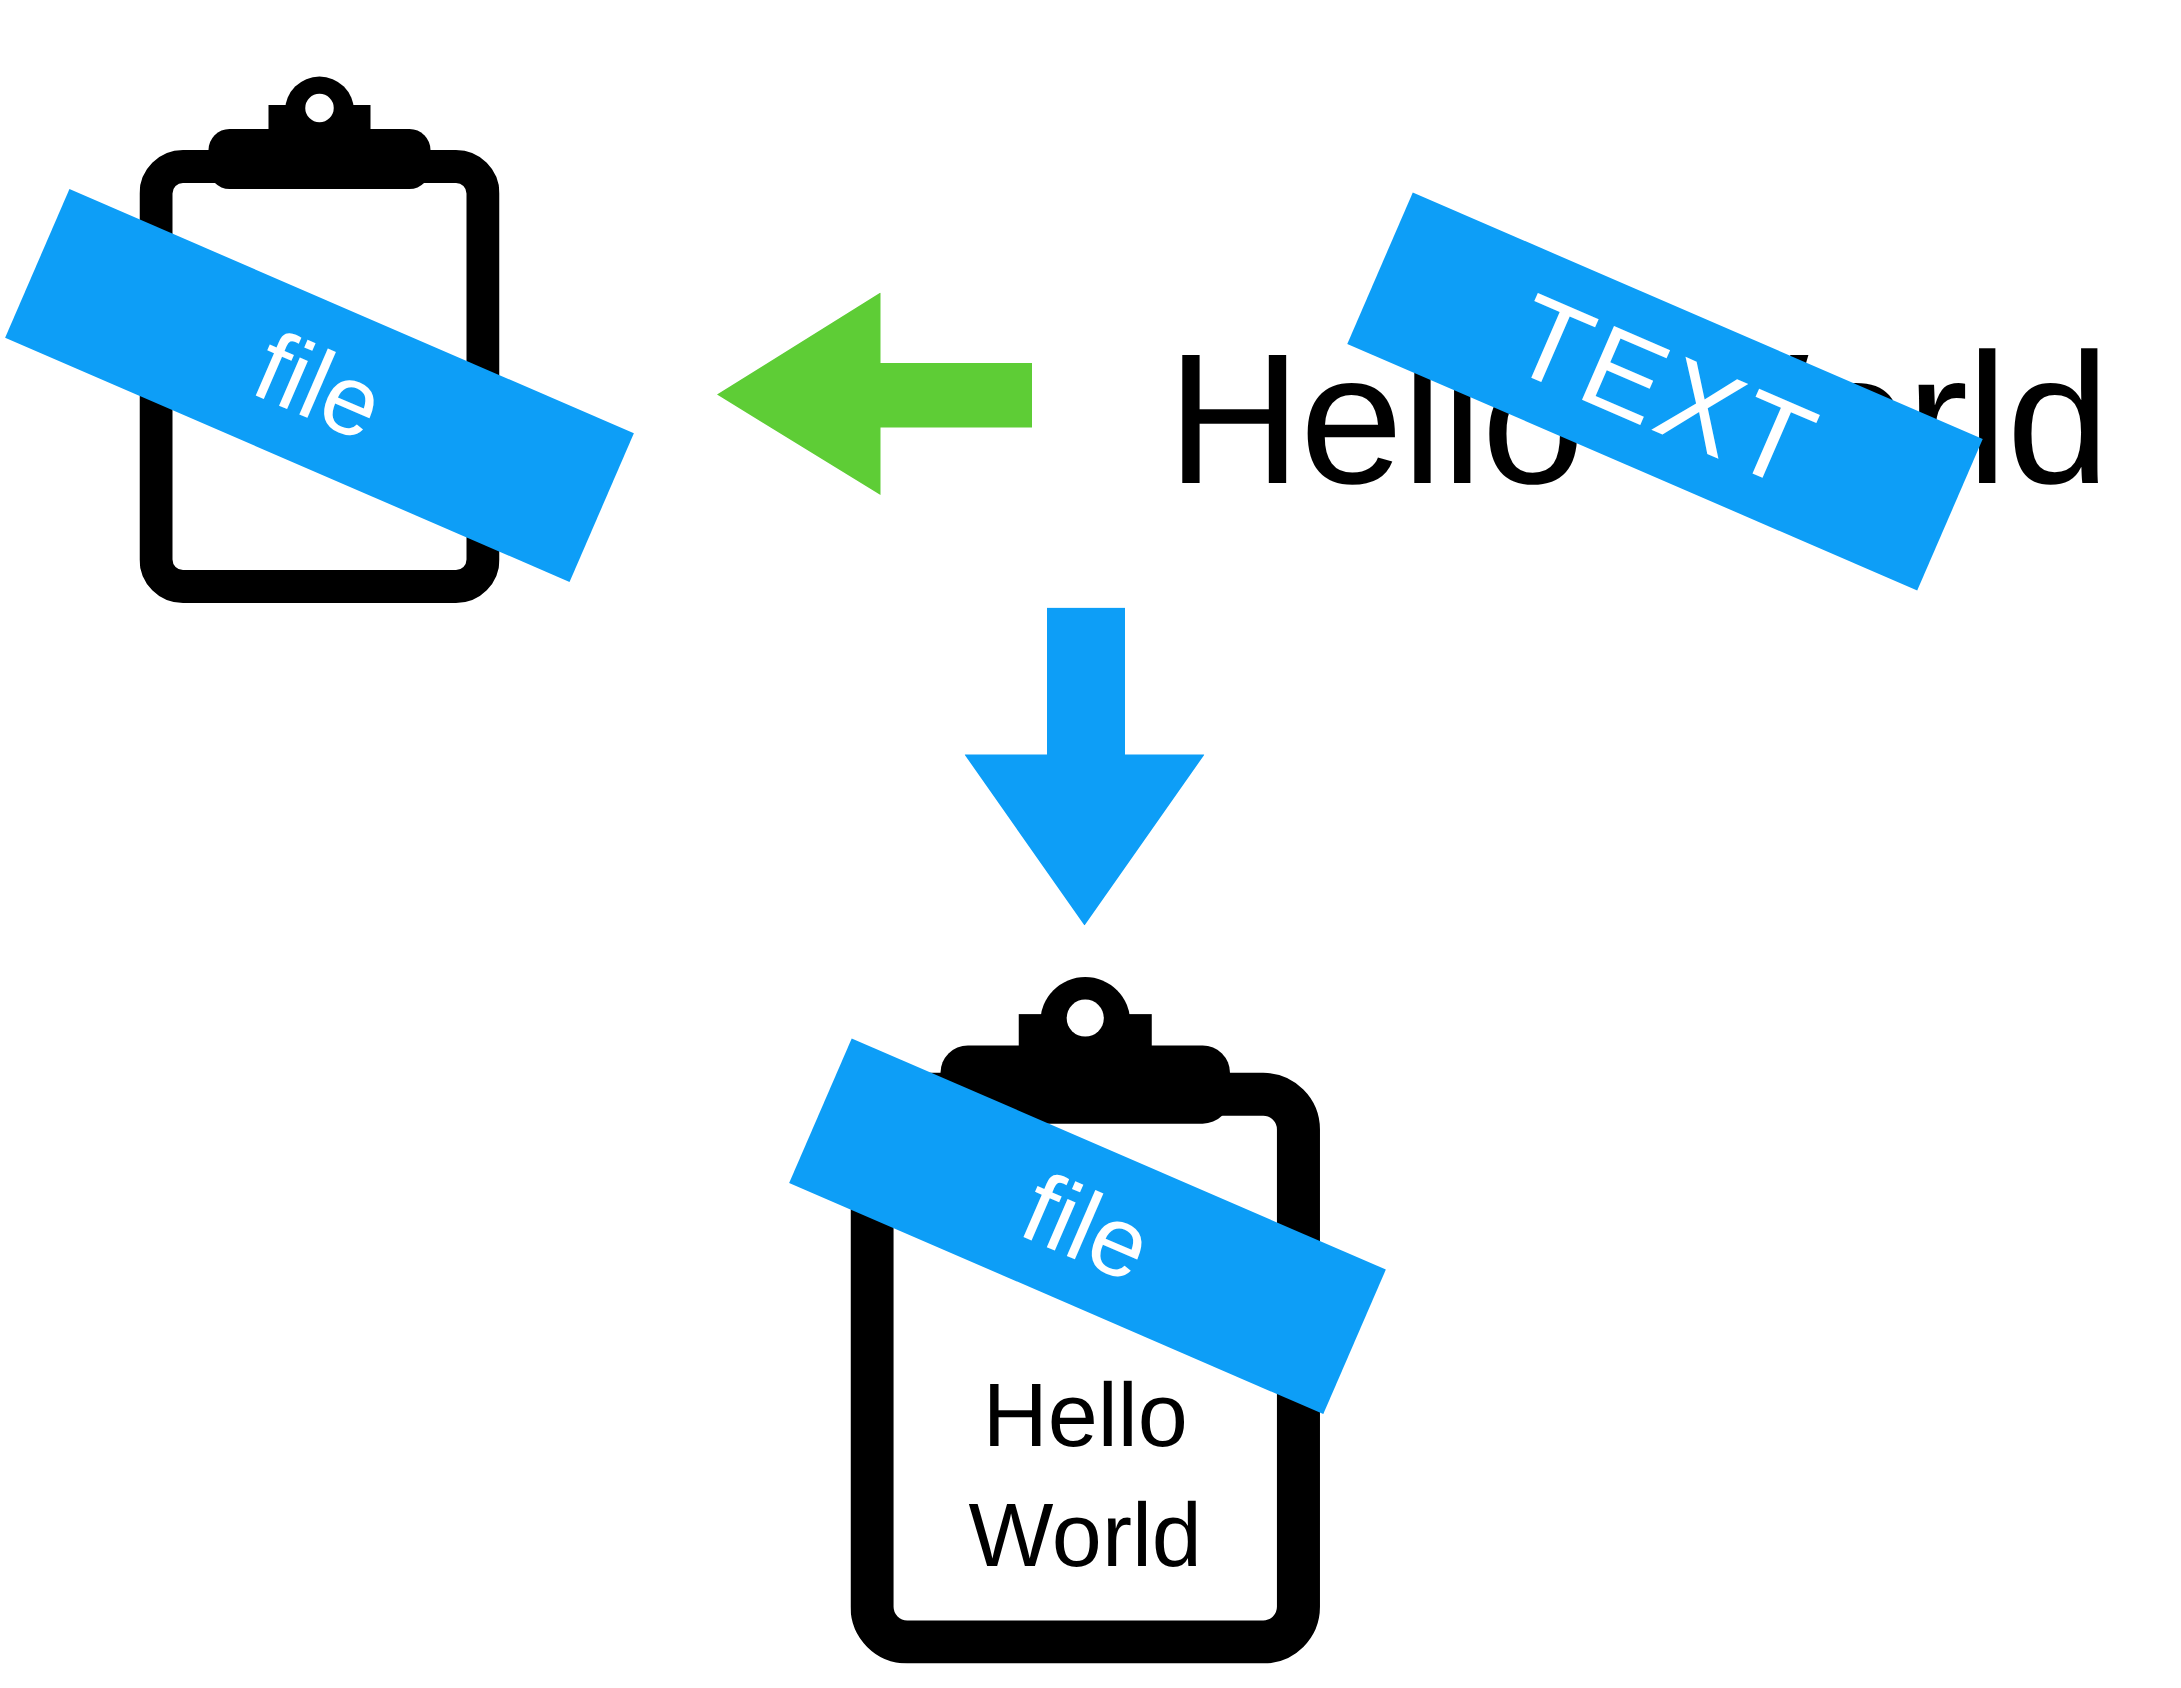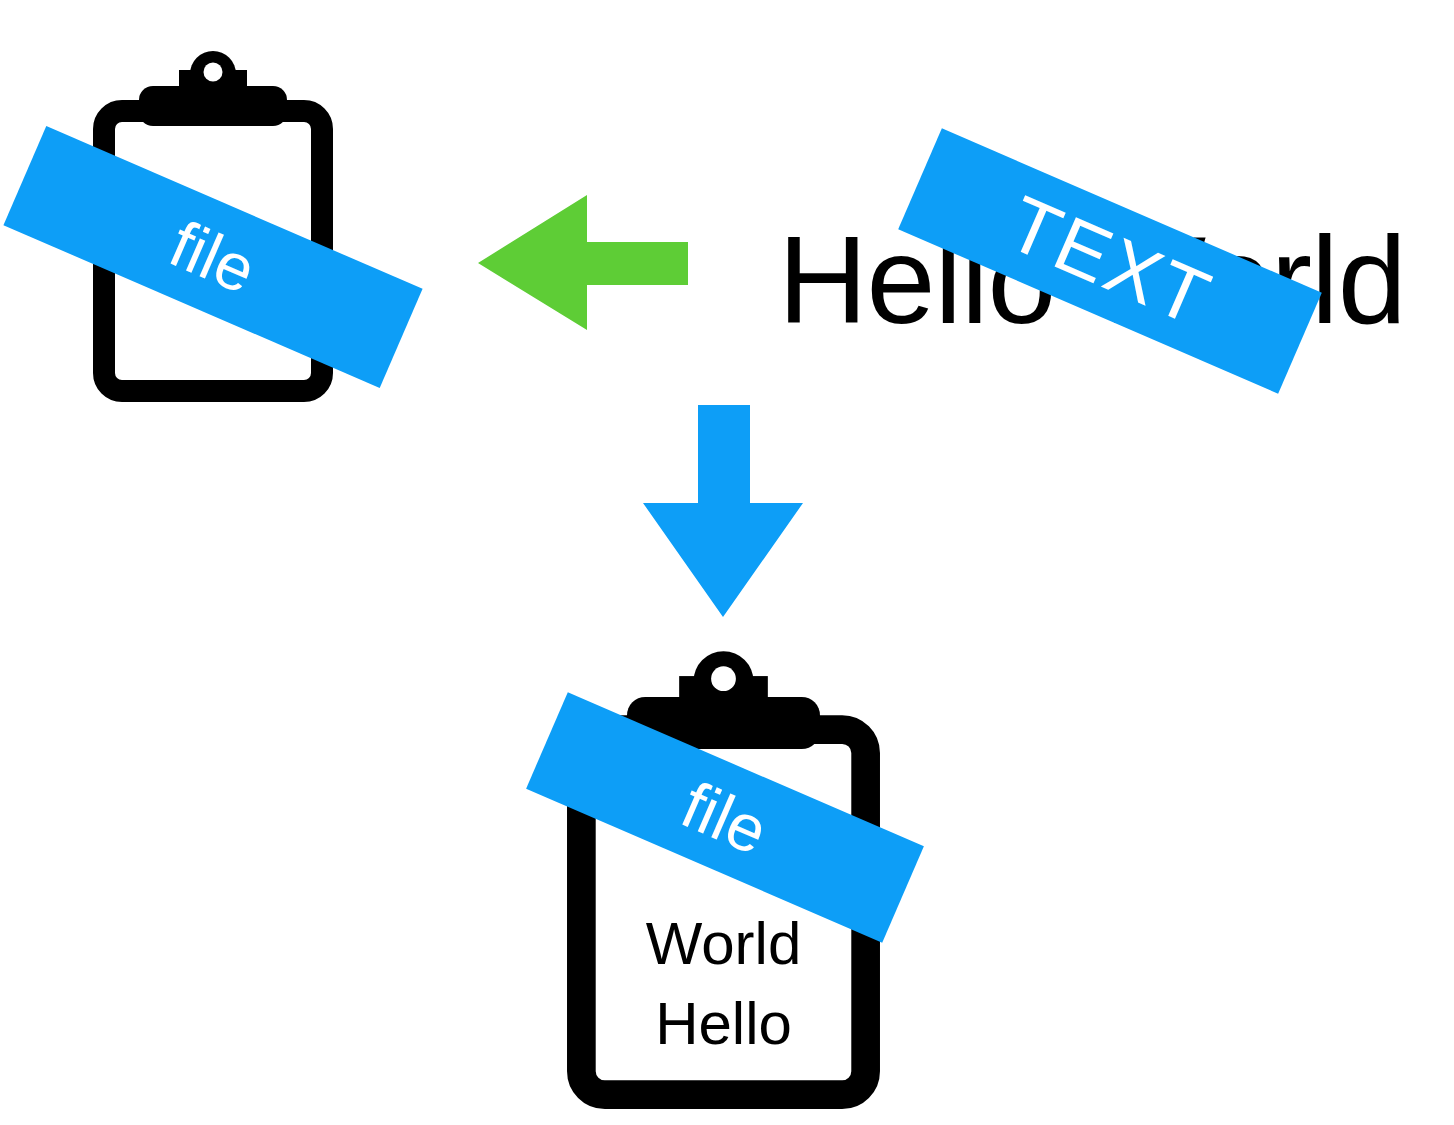--- a/index.html
+++ b/index.html
@@ -101,21 +101,21 @@
 
   <svg class="clipboard clipboard-2" viewBox="0 0 240 352" aria-hidden="true">
     <rect x="11" y="61" width="218" height="280" rx="18" fill="#ffffff" stroke="#000000" stroke-width="22"></rect>
     <rect x="86" y="20" width="68" height="40" fill="#000000"></rect>
     <rect x="46" y="36" width="148" height="40" rx="14" fill="#000000"></rect>
     <circle cx="120" cy="24" r="23" fill="#000000"></circle>
     <circle cx="120" cy="22" r="9.5" fill="#ffffff"></circle>
   </svg>
 
   <div class="clipboard-content">
+    <div>Hello</div>
     <div>World</div>
-    <div>Hello</div>
   </div>
 
   <div class="banner banner-3">
     <span>file</span>
   </div>
 
 </div>
 
 </body></html>

